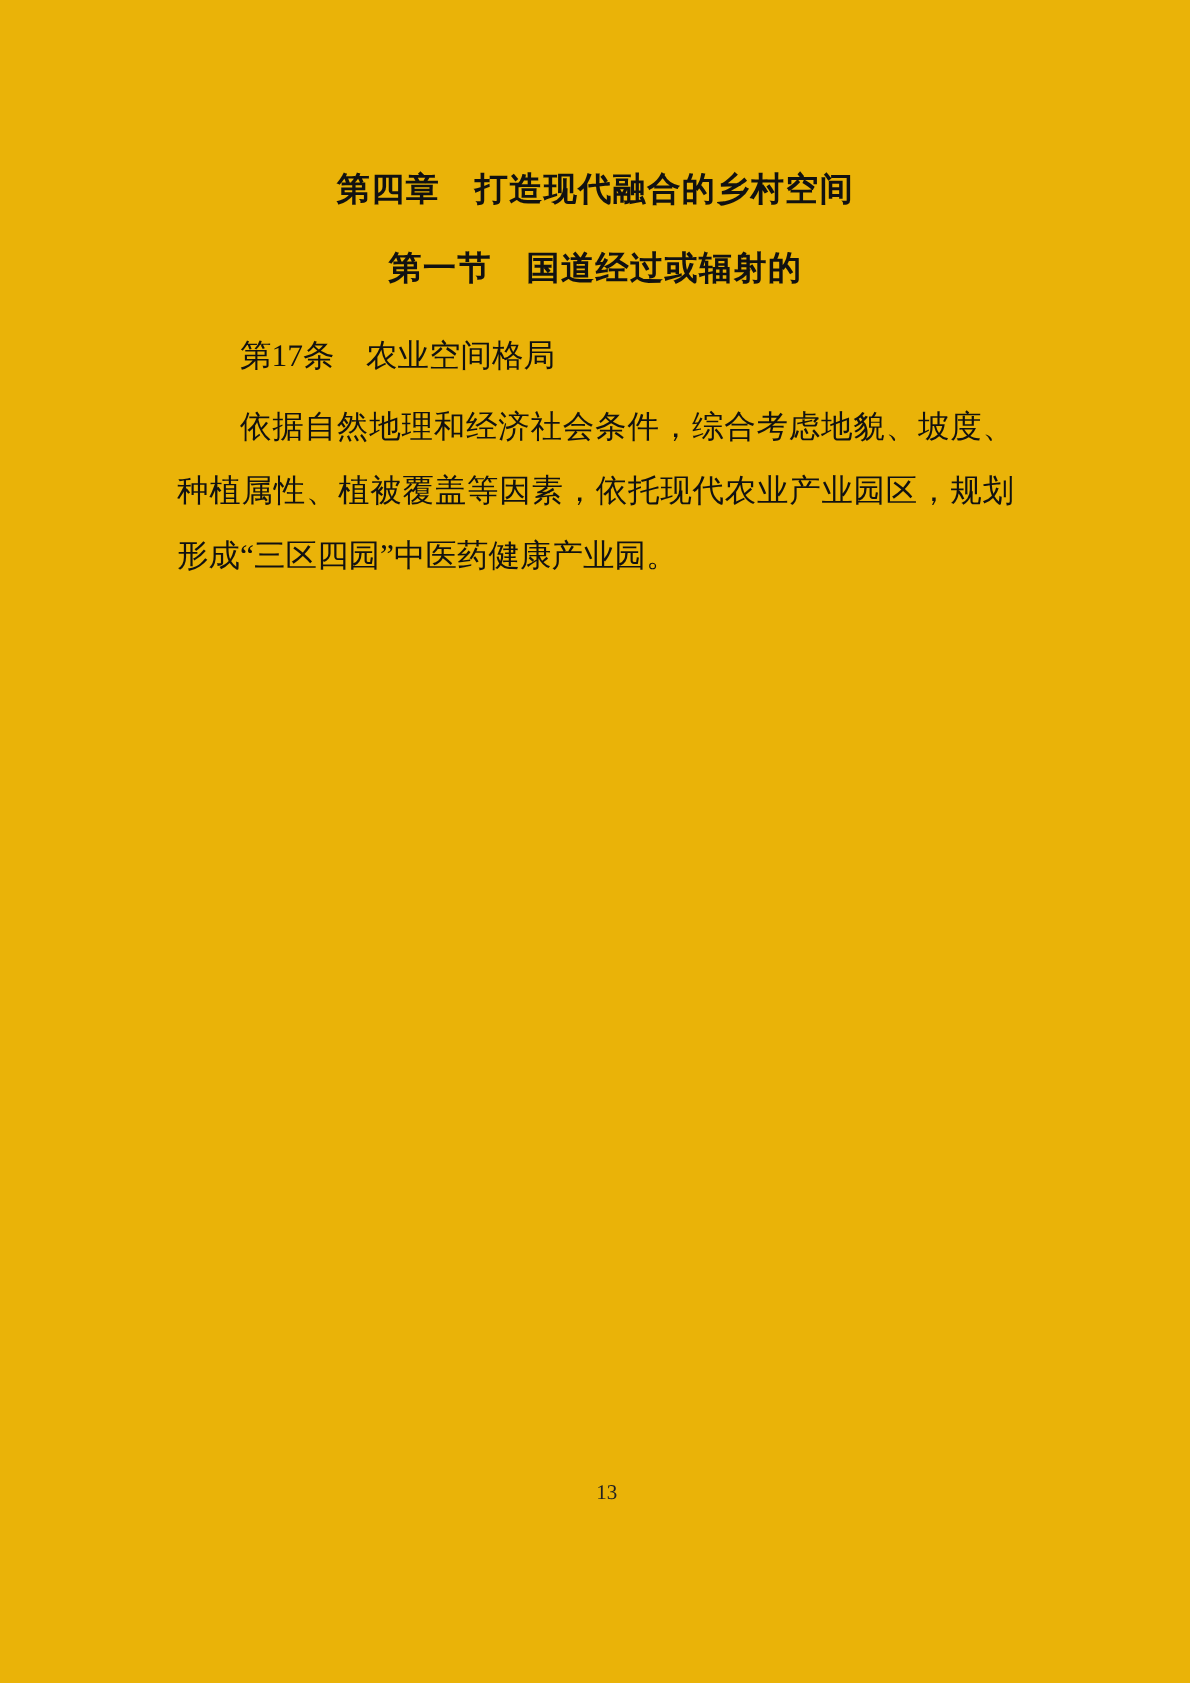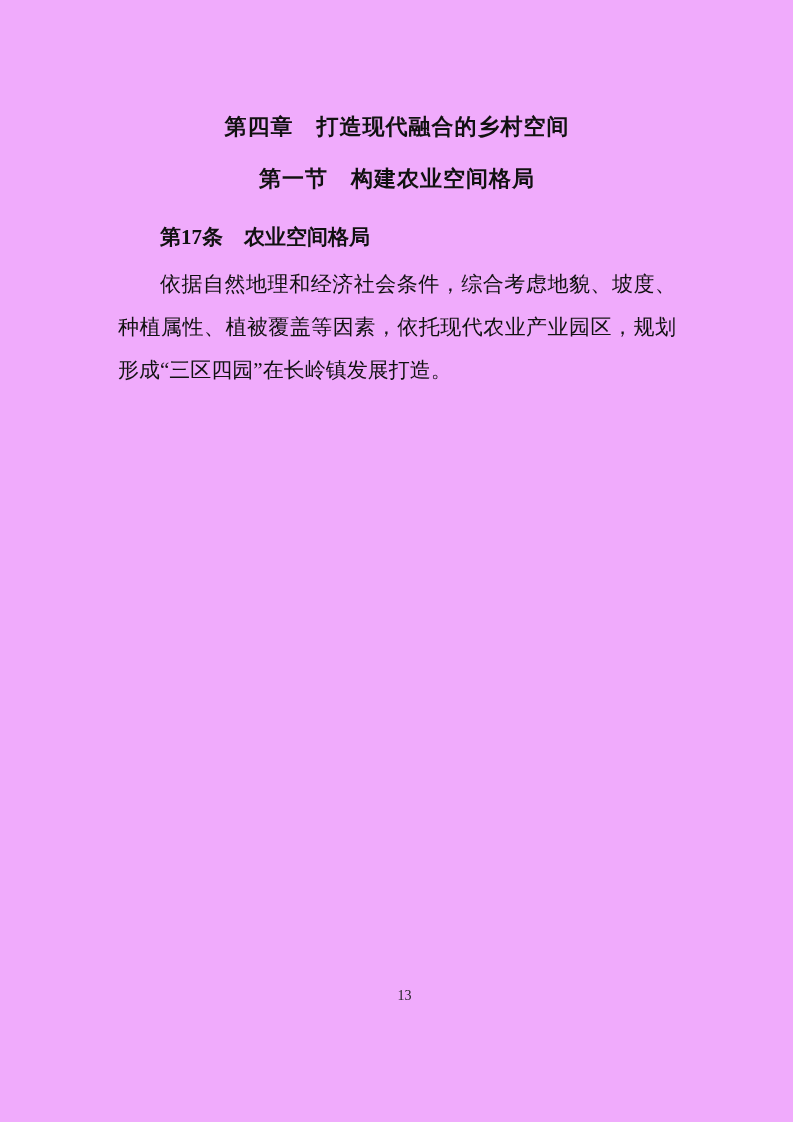--- a/index.html
+++ b/index.html
@@ -5,21 +5,21 @@
   html, body {
     margin: 0;
     padding: 0;
     background: #ffffff;
   }
   .page {
     position: relative;
     width: 793px;
     height: 1122px;
     margin: 0 auto;
-    background: #f0abfc;
+    background: #eab308;
     box-sizing: border-box;
     padding: 96px 117px 0 118px;
     overflow: hidden;
     font-family: "Liberation Serif", "DejaVu Serif", serif;
     color: #111111;
   }
   .chapter-title {
     font-family: "DejaVu Sans", "Liberation Sans", sans-serif;
     font-size: 22px;
     font-weight: 700;
@@ -31,21 +31,21 @@
   .section-title {
     font-size: 22px;
     font-weight: 700;
     text-align: center;
     letter-spacing: 1px;
     line-height: 30px;
     margin: 22px 0 0 0;
   }
   .article-heading {
     font-size: 21px;
-    font-weight: 700;
+    font-weight: 400;
     line-height: 30px;
     margin: 28px 0 0 0;
     text-indent: 2em;
   }
   .article-heading .article-no {
     margin-right: 1em;
   }
   .body-para {
     font-size: 21px;
     line-height: 43px;
@@ -68,25 +68,25 @@
     padding-left: 16px;
   }
 </style>
 </head>
 <body>
 
 <div class="page">
 
   <h1 class="chapter-title">第四章　打造现代融合的乡村空间</h1>
 
-  <h2 class="section-title">第一节　构建农业空间格局</h2>
+  <h2 class="section-title">第一节　国道经过或辐射的</h2>
 
   <h3 class="article-heading">
     <span class="article-no">第17条</span><span>农业空间格局</span>
   </h3>
 
-  <p class="body-para"><span>依据自然地理和经济社会条件，综合考虑地貌、坡度、种植属性、植被覆盖等因素，依托现代农业产业园区，规划形成“</span><b>三区四园</b><span>”在长岭镇发展打造。</span></p>
+  <p class="body-para"><span>依据自然地理和经济社会条件，综合考虑地貌、坡度、种植属性、植被覆盖等因素，依托现代农业产业园区，规划形成“</span><b>三区四园</b><span>”中医药健康产业园。</span></p>
 
 
 
   <div class="page-number">13</div>
 
 </div>
 
 </body></html>

